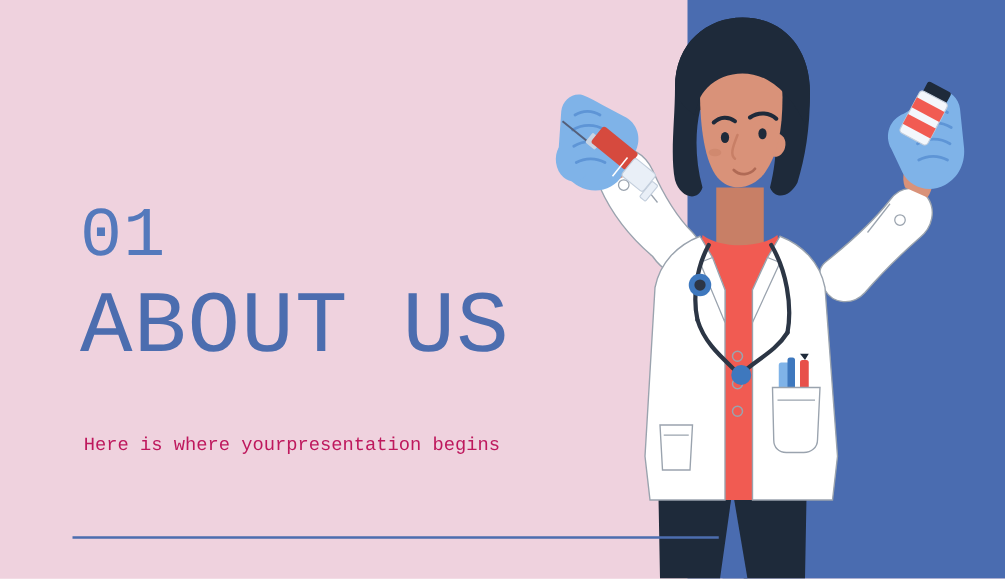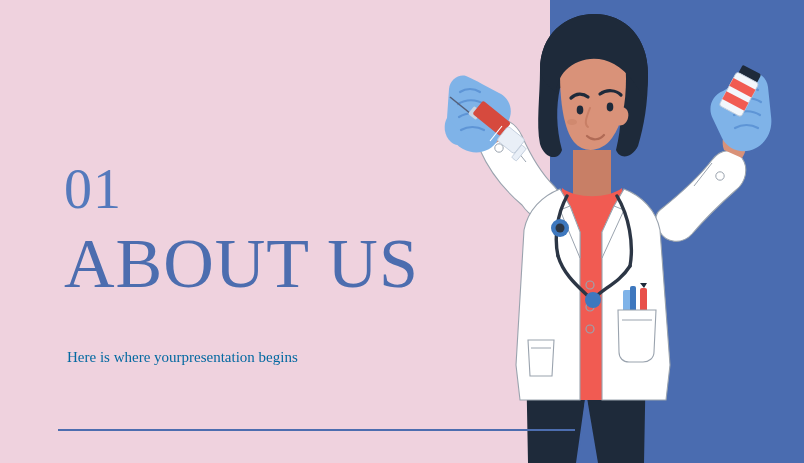--- a/index.html
+++ b/index.html
@@ -5,21 +5,21 @@
   html, body {
     margin: 0;
     padding: 0;
     background: #ffffff;
   }
   #slide {
     position: relative;
     width: 804px;
     height: 463px;
     overflow: hidden;
-    font-family: Liberation Serif, serif;
+    font-family: Liberation Mono, monospace;
     background: #EFD2DE;
   }
   
   .bg-pink {
     position: absolute;
     left: 0; top: 0;
     width: 550px; height: 463px;
     background: #EFD2DE;
   }
   .bg-blue {
@@ -51,21 +51,21 @@
     color: #4C6DAF;
     white-space: nowrap;
   }
   .section-subtitle {
     position: absolute;
     left: 67px;
     top: 347px;
     font-size: 15px;
     line-height: 20px;
     font-weight: 400;
-    color: #0369a1;
+    color: #be185d;
     white-space: nowrap;
   }
   .accent-rule {
     position: absolute;
     left: 58px;
     top: 429px;
     width: 517px;
     height: 1.5px;
     background: #4C6DAF;
   }

